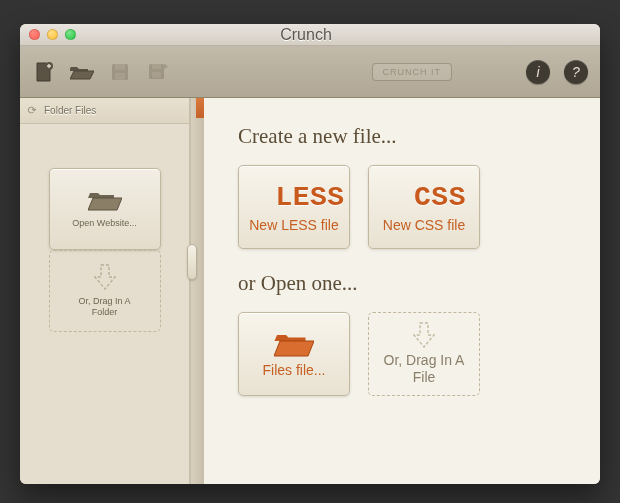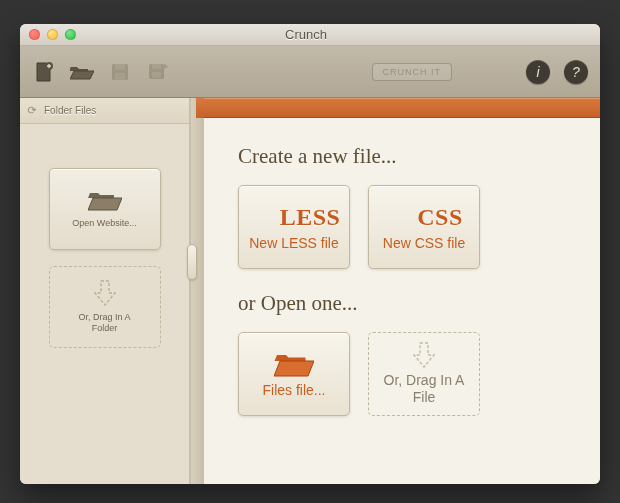--- a/index.html
+++ b/index.html
@@ -5,49 +5,49 @@
 * { box-sizing: border-box; margin: 0; padding: 0; font-family: "Helvetica Neue", Helvetica, Arial, sans-serif; }
 body { background: #333; width: 620px; height: 503px; overflow: hidden; }
 .shadow-wrap { padding: 24px 20px; }
 .window { width: 580px; height: 460px; border-radius: 6px; overflow: hidden; box-shadow: 0 12px 28px rgba(0,0,0,.45); display: flex; flex-direction: column; background: #e8e1d5; }
 .titlebar { height: 22px; background: linear-gradient(#e8e4de, #d4cec4); display: flex; align-items: center; position: relative; border-bottom: 1px solid #b9b3a7; }
 .traffic { display: flex; gap: 7px; margin-left: 9px; }
 .dot { width: 11px; height: 11px; border-radius: 50%; border: 1px solid rgba(0,0,0,.15); }
 .dot.red { background: radial-gradient(circle at 35% 30%, #ff8b80, #ff5f56); }
 .dot.yel { background: radial-gradient(circle at 35% 30%, #ffe08a, #ffbd2e); }
 .dot.grn { background: radial-gradient(circle at 35% 30%, #7de28d, #27c93f); }
-.title { position: absolute; left: 0; right: 8px; text-align: center; font-size: 13px; color: #5b564e; text-shadow: 0 1px #fff; }
+.title { position: absolute; left: 0; right: 8px; text-align: center; font-size: 16px; color: #5b564e; text-shadow: 0 1px #fff; }
 .toolbar { height: 52px; background: linear-gradient(#C2BAAA, #B0A795); border-bottom: 1px solid #8E856F; display: flex; align-items: center; padding: 0 12px; gap: 14px; }
 .tbtn { width: 24px; height: 24px; display: flex; align-items: center; justify-content: center; cursor: pointer; opacity: .85; }
 .tbtn.dis { opacity: .35; cursor: default; }
 .spacer { flex: 1; }
 .crunch-label { border: 1px solid rgba(94,80,60,.35); border-radius: 4px; padding: 3px 10px; font-size: 9px; letter-spacing: 1px; color: rgba(94,80,60,.4); background: rgba(255,255,255,.1); margin-right: 60px; }
 .circ-btn { width: 24px; height: 24px; border-radius: 50%; background: #3f3a32; color: #e6ded0; display: flex; align-items: center; justify-content: center; font-size: 14px; font-style: italic; font-family: Georgia, serif; box-shadow: inset 0 1px 0 rgba(255,255,255,.15), 0 1px 1px rgba(0,0,0,.3); cursor: pointer; }
 .body { flex: 1; display: flex; min-height: 0; }
 .sidebar { width: 170px; background: #e5dece; display: flex; flex-direction: column; border-right: 1px solid #c7bfab; position: relative; }
 .sb-header { height: 26px; background: linear-gradient(#e8e1d0, #ded5c2); border-bottom: 1px solid #c7bfab; display: flex; align-items: center; font-size: 10px; color: #7a715e; }
 .sb-refresh { width: 24px; text-align: center; font-size: 11px; color: #948a74; cursor: pointer; }
 .sb-title { text-shadow: 0 1px #fff; }
-.sb-content { flex: 1; padding: 44px 28px 0; display: flex; flex-direction: column; gap: 16px; align-items: center; }
+.sb-content { flex: 1; padding: 44px 28px 0; display: flex; flex-direction: column; align-items: center; }
 .card { width: 112px; height: 82px; border-radius: 5px; display: flex; flex-direction: column; align-items: center; justify-content: center; gap: 6px; font-size: 9px; color: #6e6452; }
 .card.solid { background: linear-gradient(#f2eee4, #e4dccb); border: 1px solid #c1b79e; box-shadow: 0 1px 0 rgba(255,255,255,.9) inset, 0 1px 3px rgba(0,0,0,.12); cursor: pointer; }
 .card.dashed { border: 1.5px dashed #c1b79e; background: transparent; }
 .card .mini-label { text-align: center; line-height: 1.25; }
 .divider { width: 14px; background: linear-gradient(to right, #d8d0bd, #c8c0ab); border-left: 1px solid #c7bfab; border-right: 1px solid #c7bfab; position: relative; }
 .handle { position: absolute; left: -4px; top: 146px; width: 10px; height: 36px; border-radius: 5px; background: linear-gradient(#f5f1e7, #ddd5c0); border: 1px solid #b9b099; box-shadow: 0 1px 2px rgba(0,0,0,.18); cursor: ew-resize; }
-.main { flex: 1; background: #f5f2e9; display: flex; flex-direction: column; }
+.main { flex: 1; background: #f5f2e9; display: flex; flex-direction: row; }
 .accent { height: 20px; background: linear-gradient(#d8793d, #c5622a); border-bottom: 1px solid #a34d1c; box-shadow: inset 0 1px 0 rgba(255,255,255,.25); position: relative; }
 .accent::before { content: ""; position: absolute; left: -8px; top: 0; width: 8px; height: 20px; background: linear-gradient(#d8793d, #c5622a); }
 .main-body { padding: 26px 30px 10px 34px; flex: 1; }
 h2 { font-family: Georgia, 'Times New Roman', serif; font-weight: 400; color: #5c4d37; font-size: 21px; margin-bottom: 16px; }
 .row { display: flex; gap: 18px; margin-bottom: 22px; }
 .big-card { width: 112px; height: 84px; border-radius: 5px; display: flex; flex-direction: column; align-items: center; justify-content: center; gap: 4px; }
 .big-card.solid { background: linear-gradient(#f7f4eb, #e9e2d2); border: 1px solid #c2b8a0; box-shadow: 0 1px 0 rgba(255,255,255,.95) inset, 0 1px 3px rgba(0,0,0,.12); cursor: pointer; }
 .big-card.dashed { border: 1.5px dashed #c1b79e; }
-.ft { font-family: Liberation Serif, serif; font-weight: 700; font-size: 24px; color: #c85a1d; letter-spacing: .5px; text-shadow: 0 1px 0 #fff; margin-left: 32px; }
+.ft { font-family: Liberation Mono, monospace; font-weight: 700; font-size: 28px; color: #c85a1d; letter-spacing: .5px; text-shadow: 0 1px 0 #fff; margin-left: 32px; }
 .sub { font-size: 14px; color: #c65f22; }
 .sub.grey { color: #8a7f6a; }
 svg { display: block; }
 </style>
 </head>
 <body>
 
 <div class="shadow-wrap">
 <div class="window">
 

